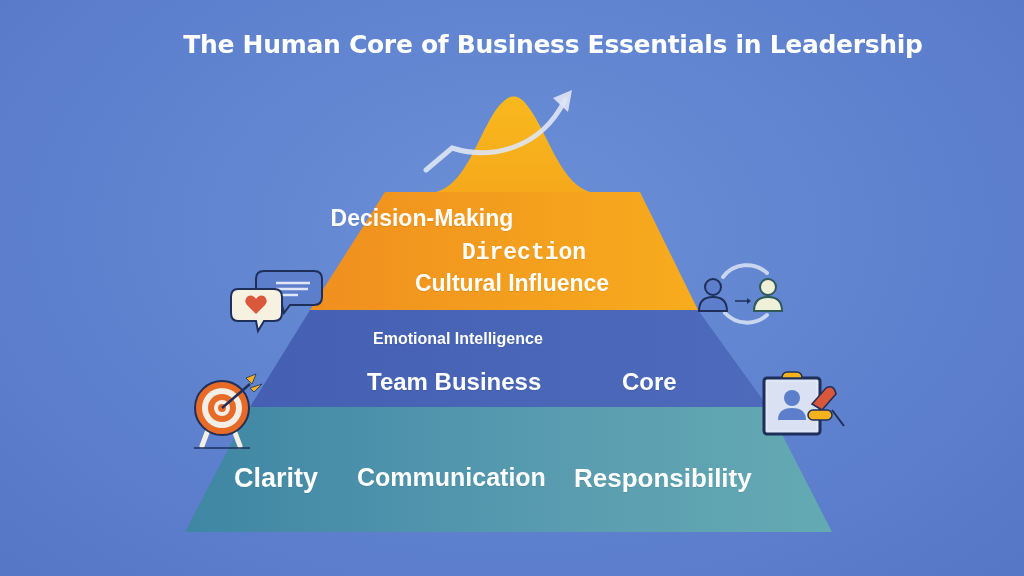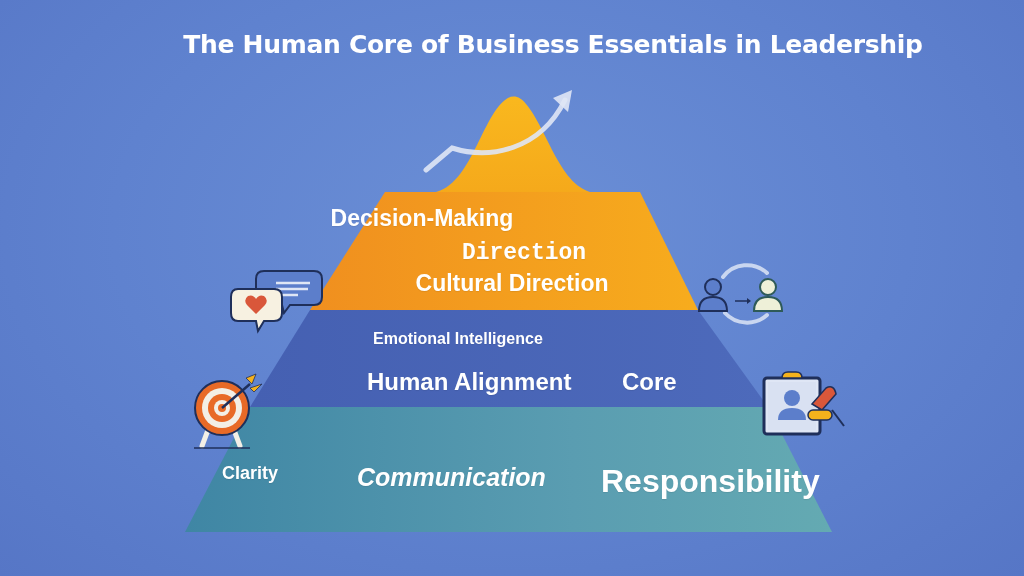--- a/index.html
+++ b/index.html
@@ -57,29 +57,29 @@
   <polygon points="250,407 768,407 832,532 185,532" fill="url(#gBot)"></polygon>
 
   <g>
     <path d="M 426 170 L 452 148 C 490 160, 540 150, 565 100" fill="none" stroke="#dfe6f5" stroke-width="5" stroke-linecap="round" opacity="0.9"></path>
     <polygon points="572,90 553,98 568,112" fill="#dfe6f5" opacity="0.9"></polygon>
   </g>
 </svg>
 
 <div class="lbl" style="left:0;width:844px;text-align:center;top:205px;font-size:23px;">Decision-Making</div>
 <div class="lbl" style="left:0;width:1024px;text-align:center;top:240px;font-size:23px;margin-left:12px;font-family:Liberation Mono, monospace;">Direction</div>
-<div class="lbl" style="left:0;width:1024px;text-align:center;top:270px;font-size:23px;">Cultural Direction</div>
+<div class="lbl" style="left:0;width:1024px;text-align:center;top:270px;font-size:23px;">Cultural Influence</div>
 
 <div class="lbl" style="left:373px;top:330px;font-size:16px;">Emotional Intelligence</div>
-<div class="lbl" style="left:367px;top:368px;font-size:24px;">Human Alignment</div>
+<div class="lbl" style="left:367px;top:368px;font-size:24px;">Team Business</div>
 <div class="lbl" style="left:622px;top:368px;font-size:24px;">Core</div>
 
-<div class="lbl" style="left:222px;top:463px;font-size:18px;text-align:center;">Clarity</div>
-<div class="lbl" style="left:357px;top:463px;font-size:25px;font-style:italic;">Communication</div>
-<div class="lbl" style="left:601px;top:463px;font-size:32px;">Responsibility</div>
+<div class="lbl" style="left:234px;top:463px;font-size:27px;text-align:center;">Clarity</div>
+<div class="lbl" style="left:357px;top:463px;font-size:25px;">Communication</div>
+<div class="lbl" style="left:574px;top:463px;font-size:26px;">Responsibility</div>
 
 <svg class="icon" style="left:228px;top:265px;" width="100" height="70" viewBox="0 0 100 70">
   <path d="M 36 6 L 86 6 Q 94 6 94 14 L 94 32 Q 94 40 86 40 L 62 40 L 56 48 L 54 40 L 36 40 Q 28 40 28 32 L 28 14 Q 28 6 36 6 Z" fill="#5c7ecb" stroke="#1f2f5a" stroke-width="2"></path>
   <line x1="48" y1="18" x2="82" y2="18" stroke="#dfe6f5" stroke-width="2.5"></line>
   <line x1="48" y1="24" x2="80" y2="24" stroke="#dfe6f5" stroke-width="2.5"></line>
   <line x1="48" y1="30" x2="70" y2="30" stroke="#dfe6f5" stroke-width="2.5"></line>
   <path d="M 10 24 L 46 24 Q 54 24 54 32 L 54 48 Q 54 56 46 56 L 36 56 L 30 66 L 28 56 L 10 56 Q 3 56 3 48 L 3 32 Q 3 24 10 24 Z" fill="#f7f1e1" stroke="#1f2f5a" stroke-width="2"></path>
   <path d="M 28 49 L 19 40 Q 15 35 20 31 Q 25 29 28 34 Q 31 29 36 31 Q 41 35 37 40 Z" fill="#d9573a"></path>
 </svg>
 

